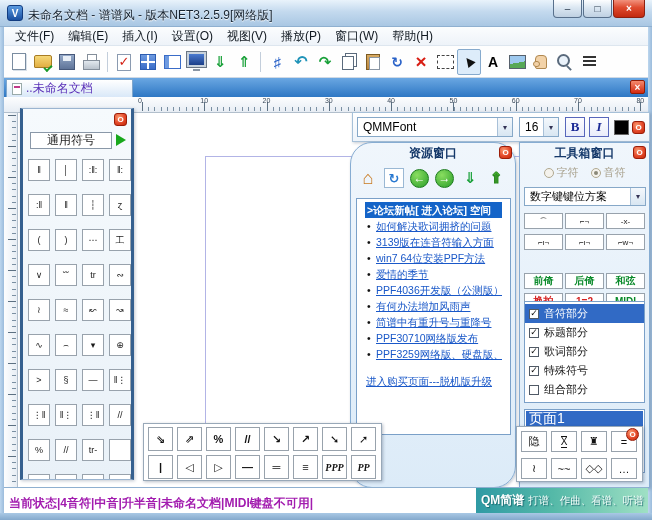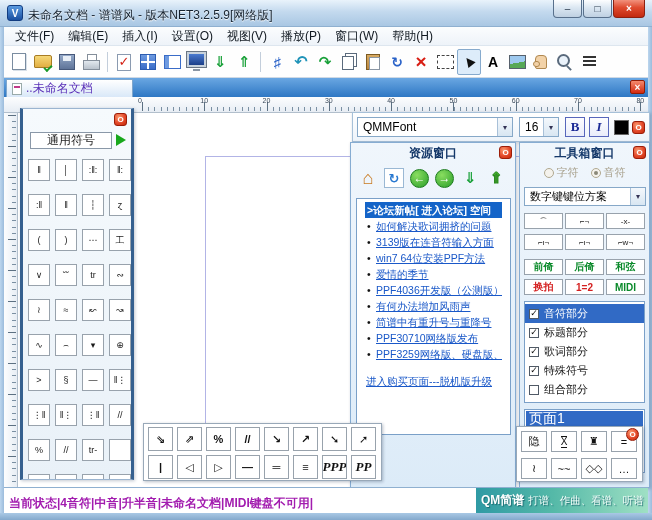--- a/index.html
+++ b/index.html
@@ -116,21 +116,21 @@
   .fontbar{left:352px;top:112px;width:298px;height:30px;background:linear-gradient(#ffffff,#edf3fa);border:1px solid #a6c0d8;position:absolute;box-shadow:1px 1px 3px rgba(20,40,70,.25);}
   .combo{position:absolute;top:4px;height:20px;background:#fff;border:1px solid #86a8c8;font-size:12px;display:flex;align-items:center;}
   .combo .val{flex:1;padding-left:5px;overflow:hidden;white-space:nowrap;}
   .combo .arr{width:15px;height:100%;border-left:1px solid #a8c0d8;background:linear-gradient(#f4f8fc,#d8e6f2);
     display:flex;align-items:center;justify-content:center;font-size:8px;color:#335;}
   .fbtn{position:absolute;top:4px;width:20px;height:20px;border:1px solid #5766bb;background:linear-gradient(#fdfdff,#e9ecfa);
     display:flex;align-items:center;justify-content:center;font-size:13px;color:#1c2a96;font-family:"Liberation Serif",serif;font-weight:bold;}
   .swatch{position:absolute;top:7px;width:15px;height:15px;background:#000;border:1px solid #666;}
   .fontbar .obtn{position:absolute;right:4px;top:8px;}
   
-  .respanel{left:350px;top:142px;width:166px;height:346px;}
+  .respanel{left:350px;top:142px;width:166px;height:346px;border-radius:22px;}
   .resicons{display:flex;align-items:center;gap:6px;padding:5px 0 0 7px;}
   .ric{width:20px;height:20px;display:flex;align-items:center;justify-content:center;font-size:15px;font-weight:bold;}
   .r-home{color:#c87a20;font-size:18px;}
   .r-refresh{color:#2878d0;border:1px solid #9ab8d4;background:#fff;font-size:13px;}
   .r-circ{width:19px;height:19px;border-radius:50%;background:radial-gradient(circle at 35% 30%,#8ade60,#2a9e2a);color:#fff;font-size:12px;border:1px solid #1c7c1c;}
   .r-down{color:#18a038;}
   .r-up{color:#58c838;-webkit-text-stroke:1px #2a8a1c;}
   .reslist{position:absolute;left:5px;top:55px;width:155px;height:237px;background:#fff;border:1px solid #7aa0c8;overflow:hidden;padding:3px 8px;}
   .rrow{font-size:10.5px;line-height:16px;white-space:nowrap;overflow:hidden;}
   .hdr{background:#1464c8;color:#fff;font-weight:bold;padding:0 2px;}
@@ -142,39 +142,39 @@
   .toolpanel{left:519px;top:142px;width:131px;height:346px;}
   .radios{display:flex;justify-content:center;gap:12px;margin-top:2px;font-size:11px;color:#a8a08c;align-items:center;}
   .radio{display:flex;align-items:center;gap:3px;}
   .rdot{width:10px;height:10px;border-radius:50%;border:1px solid #b0a890;background:#f4f2ec;position:relative;}
   .rdot.on::after{content:"";position:absolute;left:2px;top:2px;width:4px;height:4px;border-radius:50%;background:#8a8878;}
   .keycombo{position:absolute;left:4px;top:44px;width:122px;height:19px;}
   .keycombo .val{font-size:11px;}
   .glyphgrid{position:absolute;left:4px;top:70px;display:grid;grid-template-columns:repeat(3,39px);gap:5px 2px;}
   .gbtn{height:16px;background:#fff;border:1px solid #98a2ac;display:flex;align-items:center;justify-content:center;
     font-size:8px;color:#222;overflow:hidden;white-space:nowrap;}
-  .txtgrid{position:absolute;left:4px;top:116px;display:grid;grid-template-columns:repeat(3,39px);gap:4px 2px;}
+  .txtgrid{position:absolute;left:4px;top:130px;display:grid;grid-template-columns:repeat(3,39px);gap:4px 2px;}
   .xbtn{height:16px;background:#fff;border:1px solid #98a2ac;display:flex;align-items:center;justify-content:center;
     font-size:10px;font-weight:bold;}
   .tg{color:#0a8a2a;}
   .tr{color:#d42020;}
   .chkbox{position:absolute;left:4px;top:158px;width:121px;height:102px;border:1px solid #7aa0c8;background:#fff;padding-top:2px;}
   .crow{display:flex;align-items:center;height:19px;font-size:11px;color:#111;padding-left:4px;}
   .crow.selrow{background:#316ac5;color:#fff;}
   .cbox{width:10px;height:10px;border:1px solid #505a66;background:#fff;margin-right:5px;
     display:flex;align-items:center;justify-content:center;font-size:9px;color:#111;flex:0 0 auto;}
   .cbox.checked::before{content:"✓";line-height:1;}
   .pagelist{position:absolute;left:4px;top:266px;width:121px;height:64px;border:1px solid #7aa0c8;background:#fff;padding:1px;}
   .prow{height:15px;font-size:14px;background:#316ac5;color:#fff;padding-left:3px;display:flex;align-items:center;}
   
   .bottombar{position:absolute;left:143px;top:423px;width:239px;height:58px;background:#fff;border:1px solid #98a8b8;
     box-shadow:1px 1px 3px rgba(20,40,70,.3);display:grid;grid-template-columns:repeat(8,26px);gap:3px 3px;padding:3px 0 0 4px;}
   .bbtn{width:25px;height:24px;background:#fff;border:1px solid #98a2ac;display:flex;align-items:center;justify-content:center;
     font-size:11px;color:#111;font-weight:bold;overflow:hidden;}
-  .bbtn .dyn{font-family:"Liberation Serif",serif;font-style:italic;font-size:13px;}
+  .bbtn .dyn{font-family:"Liberation Serif",serif;font-style:italic;font-size:10px;}
   .cornerbar{position:absolute;left:516px;top:426px;width:127px;height:56px;background:#fff;border:1px solid #98a8b8;
     box-shadow:1px 1px 3px rgba(20,40,70,.3);display:grid;grid-template-columns:repeat(4,28px);gap:4px 2px;padding:4px 0 0 4px;}
   .cbtn{width:26px;height:21px;background:#fff;border:1px solid #98a2ac;display:flex;align-items:center;justify-content:center;
     font-size:11px;color:#111;overflow:hidden;}
   .xbar i{font-style:normal;border-top:1px solid #111;border-bottom:1px solid #111;line-height:1;font-size:10px;}
   
   .statusbar{position:absolute;left:4px;top:487px;width:644px;height:26px;background:#fff;border-top:1px solid #8fb0d0;display:flex;}
   .stext{flex:1;font-size:12px;font-weight:bold;color:#a21caf;padding:7px 2px 0 5px;white-space:nowrap;overflow:hidden;}
   .promo{width:172px;background:linear-gradient(90deg,#2f9aa4,#55b9a8 45%,#9fe0c4);display:flex;align-items:center;
     padding-left:5px;gap:4px;white-space:nowrap;overflow:hidden;}

